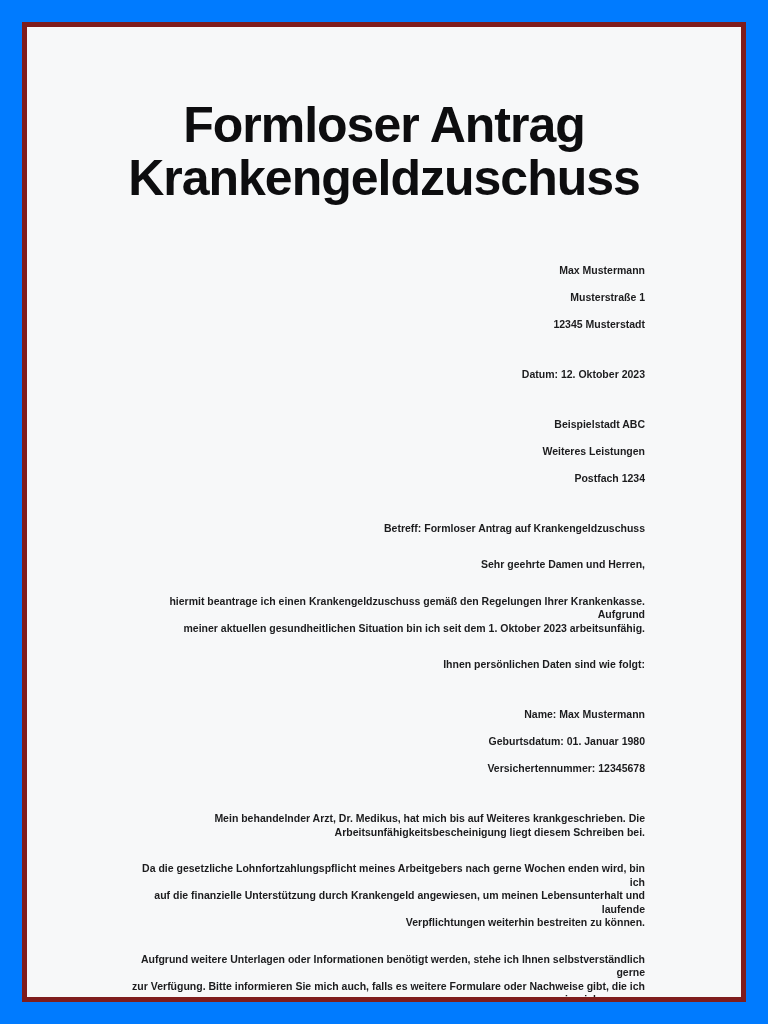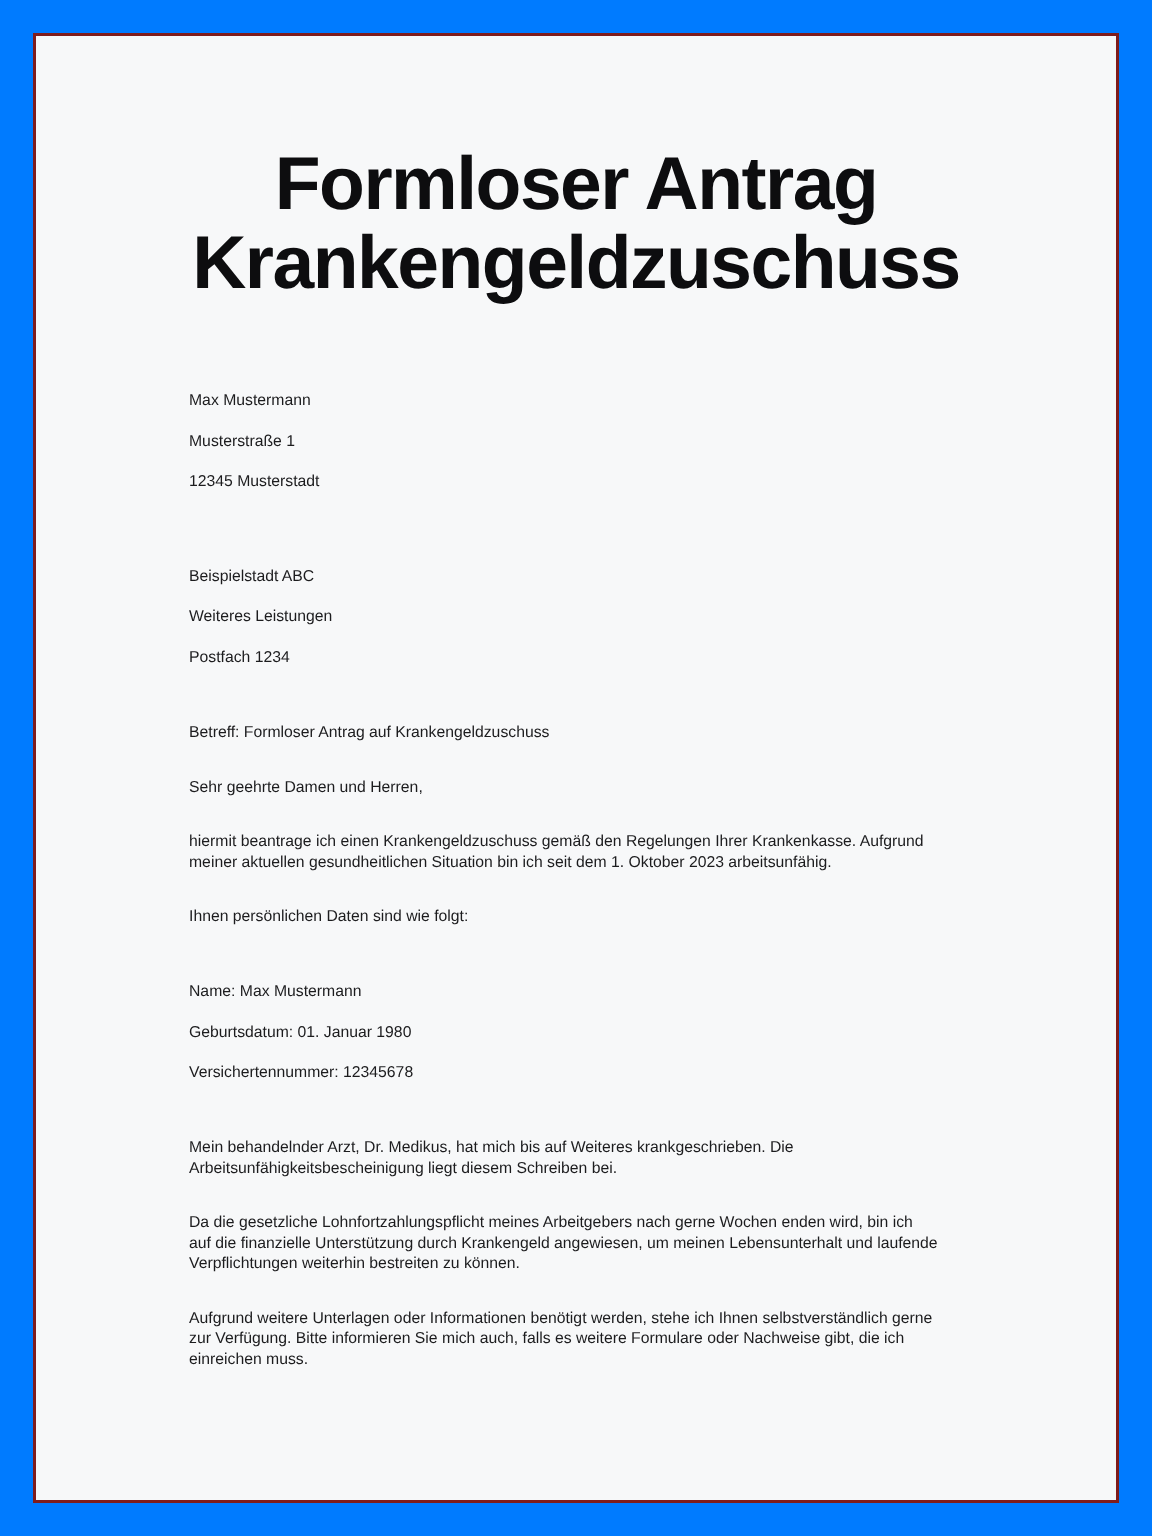--- a/index.html
+++ b/index.html
@@ -12,39 +12,40 @@
     width: 768px;
     height: 1024px;
     background: #007bff;
     padding: 22px;
     overflow: hidden;
   }
   .page {
     width: 100%;
     height: 980px;
     background: #f7f8f9;
-    border: 2px solid #7f1d1d;
+    border: 5px solid #7f1d1d;
     overflow: hidden;
     color: #1c1c1e;
   }
   .page-title {
     margin-top: 72px;
     text-align: center;
     font-size: 50px;
     line-height: 53px;
     font-weight: bold;
     color: #0d0d0f;
     letter-spacing: -1px;
   }
   .letter {
     margin-top: 45px;
     padding: 0 96px 0 102px;
     font-size: 10.5px;
     line-height: 13.5px;
-    font-weight: normal;
+    font-weight: bold;
+    text-align: right;
   }
   .block {
     margin-bottom: 23px;
     white-space: pre-line;
   }
   .line { display: block; }
 </style>
 </head>
 <body>
 
@@ -57,20 +58,21 @@
       </h1>
 
     <div class="letter">
 
       <div class="block">
         <span class="line">Max Mustermann</span>
         <span class="line">Musterstraße 1</span>
         <span class="line">12345 Musterstadt</span>
       </div>
 
+      <div class="block">Datum: 12. Oktober 2023</div>
 
       <div class="block">
         <span class="line">Beispielstadt ABC</span>
         <span class="line">Weiteres Leistungen</span>
         <span class="line">Postfach 1234</span>
       </div>
 
       <div class="block">Betreff: Formloser Antrag auf Krankengeldzuschuss</div>
 
       <div class="block">Sehr geehrte Damen und Herren,</div>

